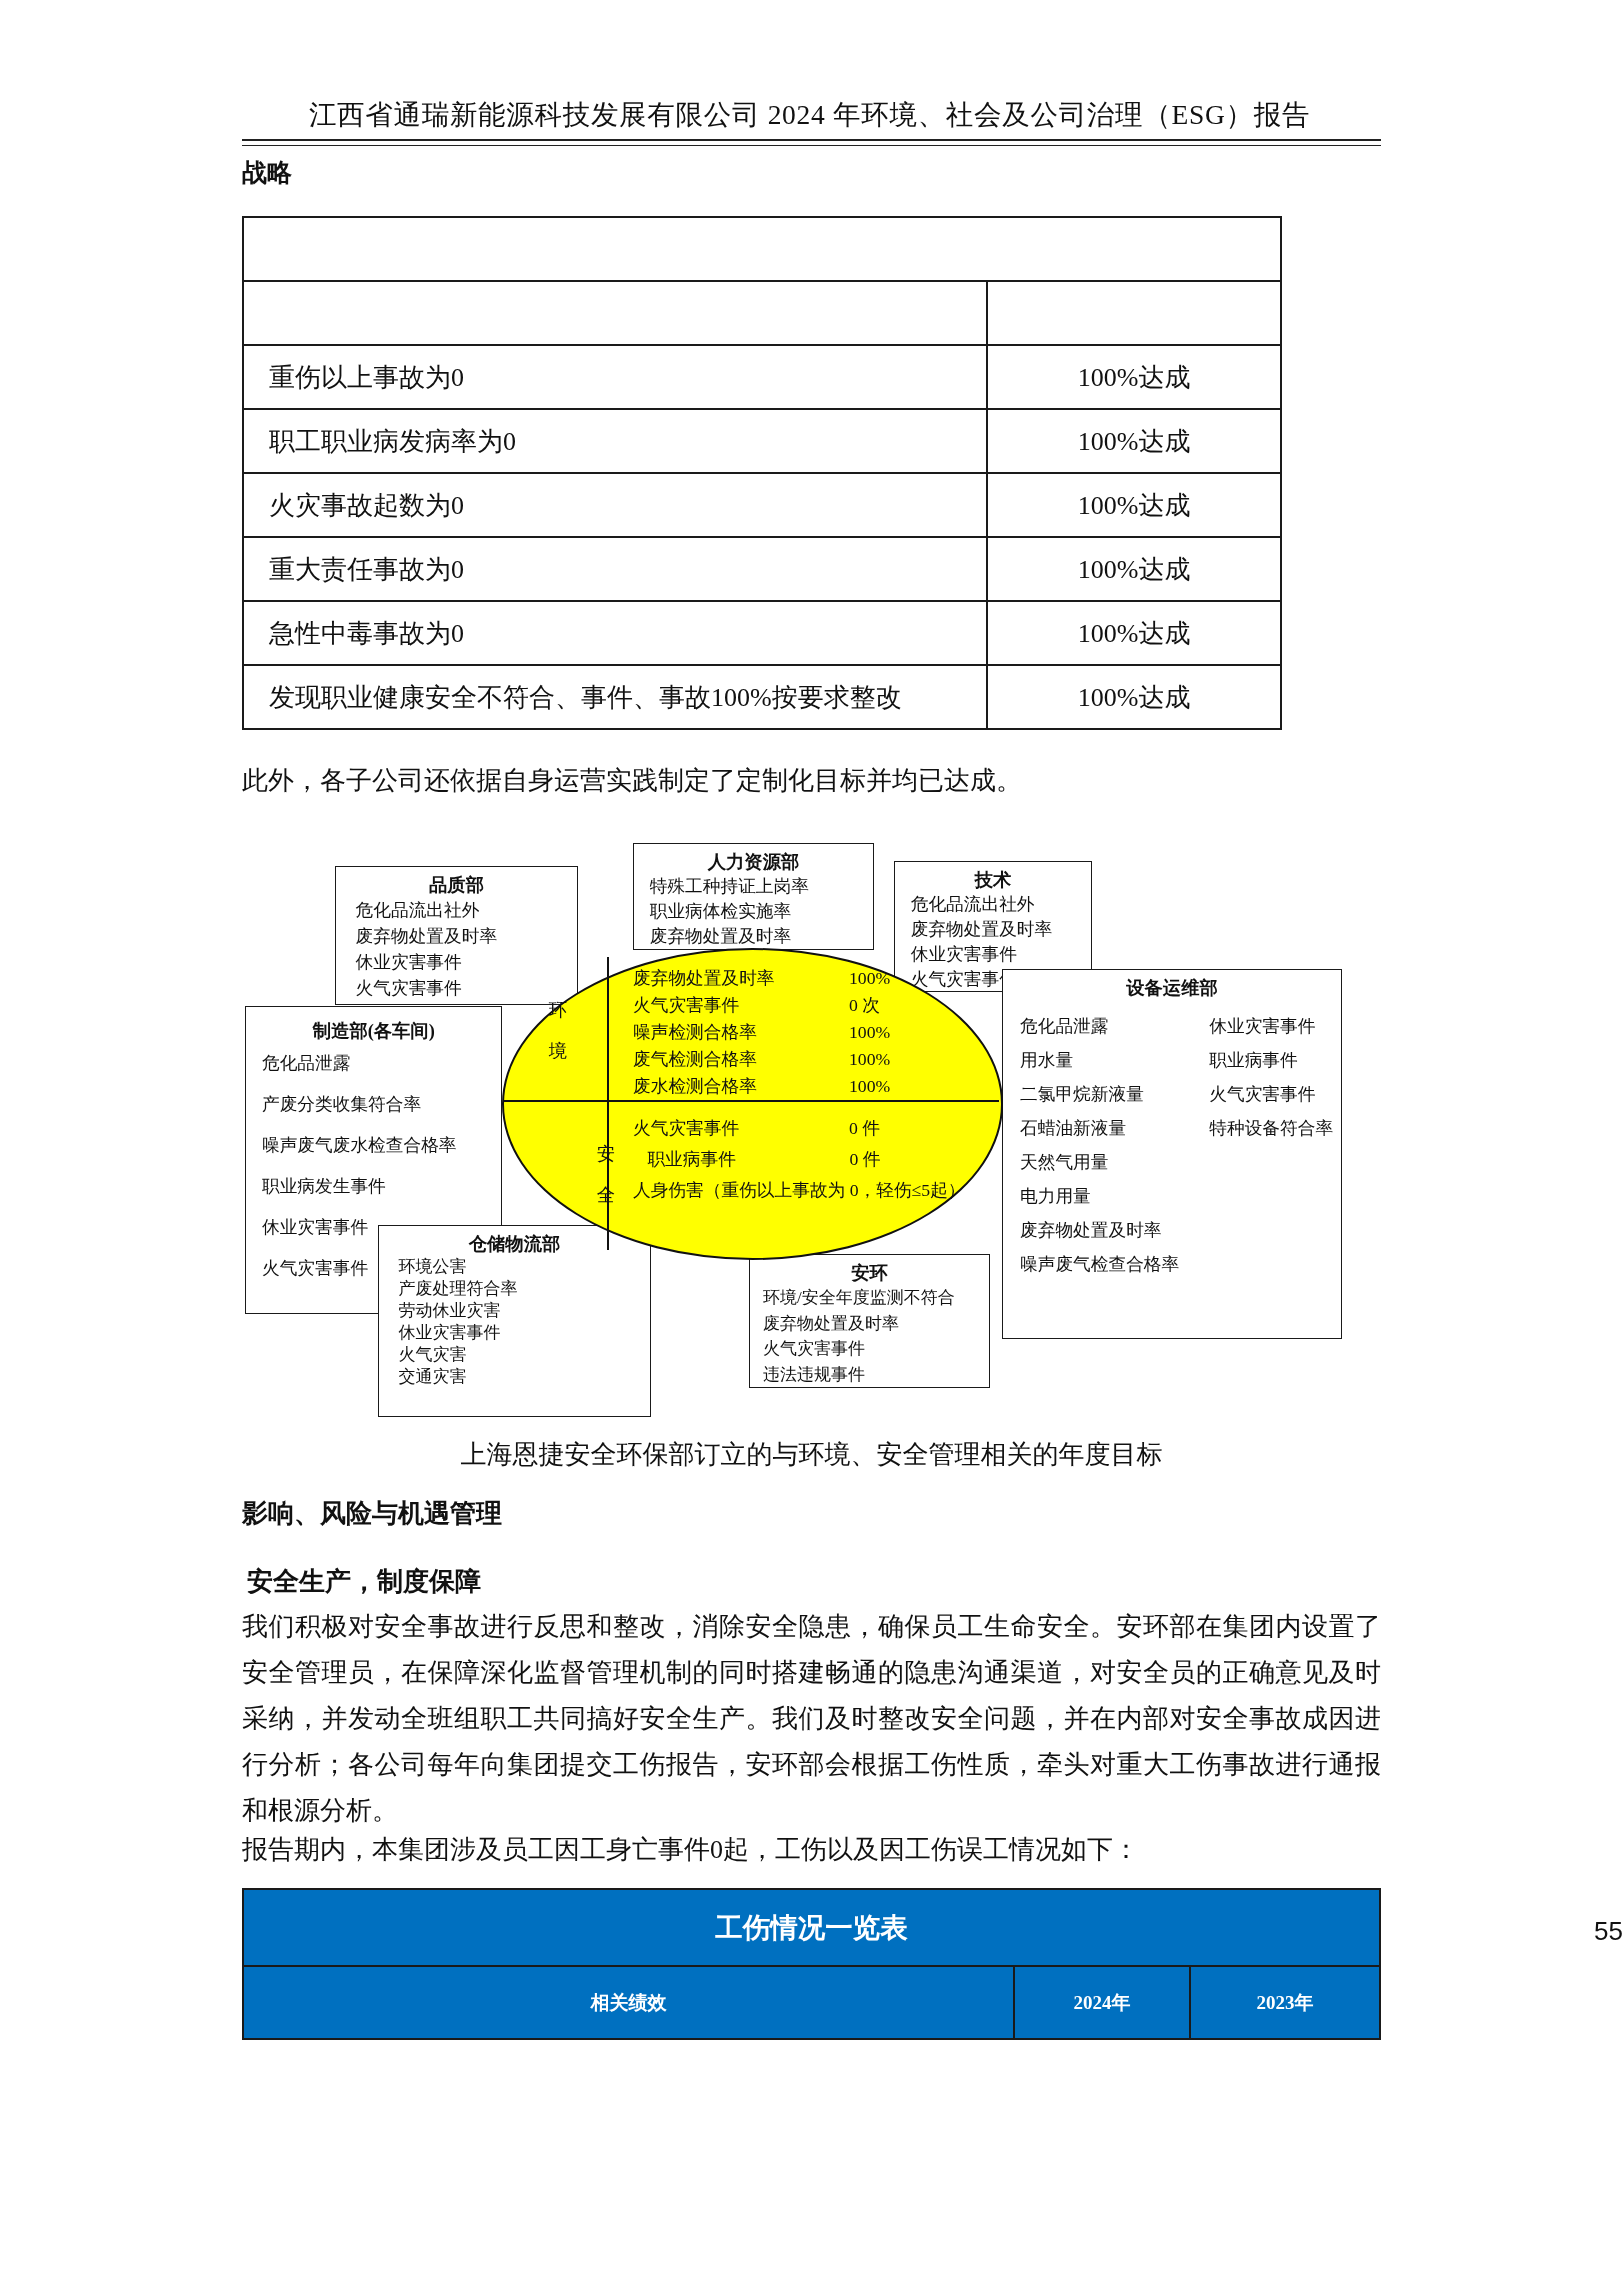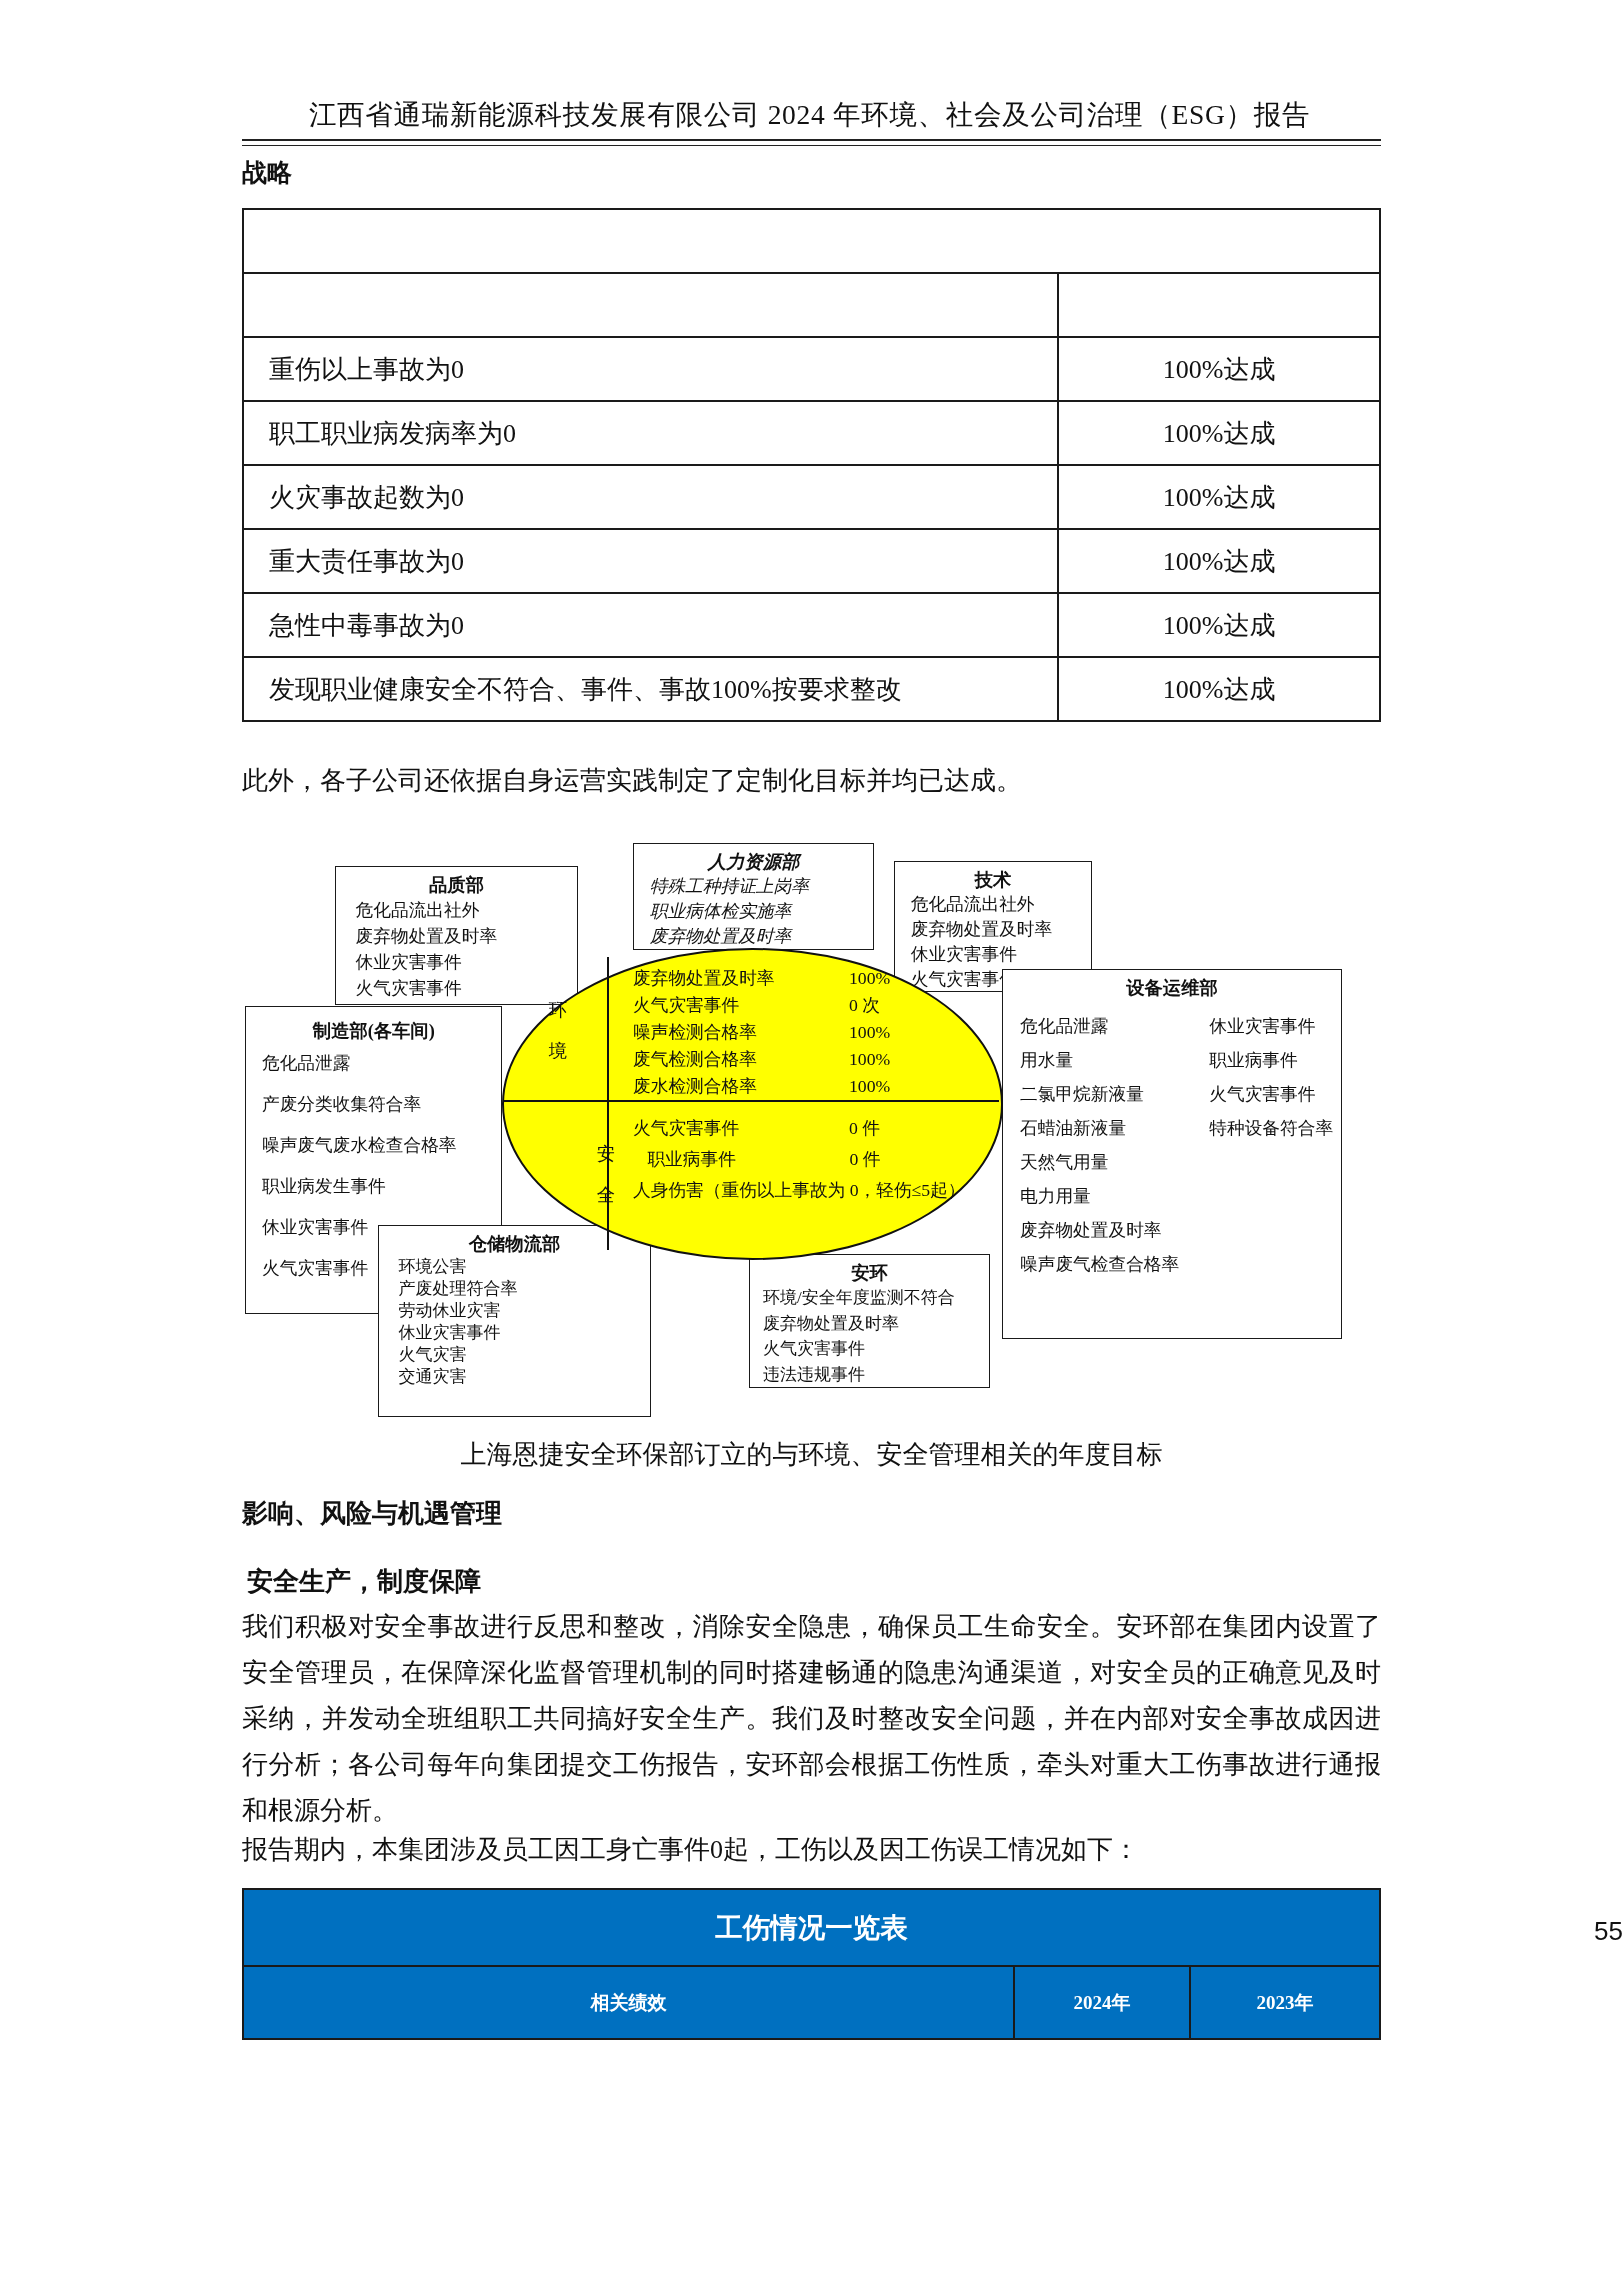--- a/index.html
+++ b/index.html
@@ -10,21 +10,21 @@
   }
   .abs{position:absolute;}
 
   
   .hdr{left:0;top:97px;width:1619px;text-align:center;font-size:27.5px;letter-spacing:0.7px;}
   .hdr-rule{left:242px;top:139px;width:1139px;height:3.9px;border-top:2.6px solid #222;border-bottom:0.7px solid #222;}
   .h-strategy{left:242px;top:156px;font-size:25px;font-weight:bold;}
 
   
   table{border-collapse:collapse;table-layout:fixed;}
-  .t1{left:242px;top:208px;width:1139px;}
+  .t1{left:242px;top:216px;width:1040px;}
   .t2{left:242px;top:1888px;width:1139px;}
   .t1 th,.t1 td,.t2 th,.t2 td{border:2px solid #1a1a1a;overflow:hidden;}
   .t1{border:2.6px solid #1a1a1a;} .t2{border:2.6px solid #1a1a1a;}
   .blue{background:#0070C0;color:#ffffff;font-weight:bold;text-align:center;}
   .t-title{font-size:27.5px;height:65px;}
   .t1 .t-colhead{font-size:26px;height:60px;}
   .t1 td{height:60px;font-size:26px;background:#fff;}
   .t1 td.lt{text-align:left;padding-left:25px;}
   .t1 td.ct{text-align:center;}
   .t2 .t-title2{font-size:27.5px;height:73px;}
@@ -35,21 +35,21 @@
   .p-main{top:1604px;}
   .p-report{top:1827px;}
 
   
   .diagram{left:242px;top:838px;width:1139px;height:576px;}
   .dbox{position:absolute;background:#fff;border:1.3px solid #1a1a1a;z-index:1;box-sizing:border-box;}
   .dbox-title{text-align:center;font-size:18.3px;font-weight:bold;margin-top:5.2px;}
   .ditem{font-size:17.7px;padding-left:19.6px;white-space:nowrap;}
   .box-quality{left:93px;top:27.5px;width:243px;height:139px;}
   .box-quality .ditem{line-height:26px;}
-  .box-hr{left:391px;top:5.2px;width:241px;height:107px;font-style:italic;}
+  .box-hr{left:391px;top:5.2px;width:241px;height:107px;}
   .box-hr .ditem{line-height:25px;padding-left:15.7px;}
   .box-tech{left:652px;top:23px;width:198px;height:131px;}
   .box-tech .ditem{line-height:25px;padding-left:15.7px;}
   .box-mfg{left:3.3px;top:168px;width:257px;height:308px;}
   .box-mfg .dbox-title{margin-top:10.5px;}
   .box-mfg .ditem{line-height:41px;padding-left:15.7px;}
   .box-equip{left:760px;top:131px;width:340px;height:370px;}
   .box-equip .cols{display:flex;margin-top:9.2px;}
   .box-equip .col-l{width:56%;} .box-equip .col-r{width:44%;}
   .box-equip .ditem{line-height:34px;padding-left:17px;}

